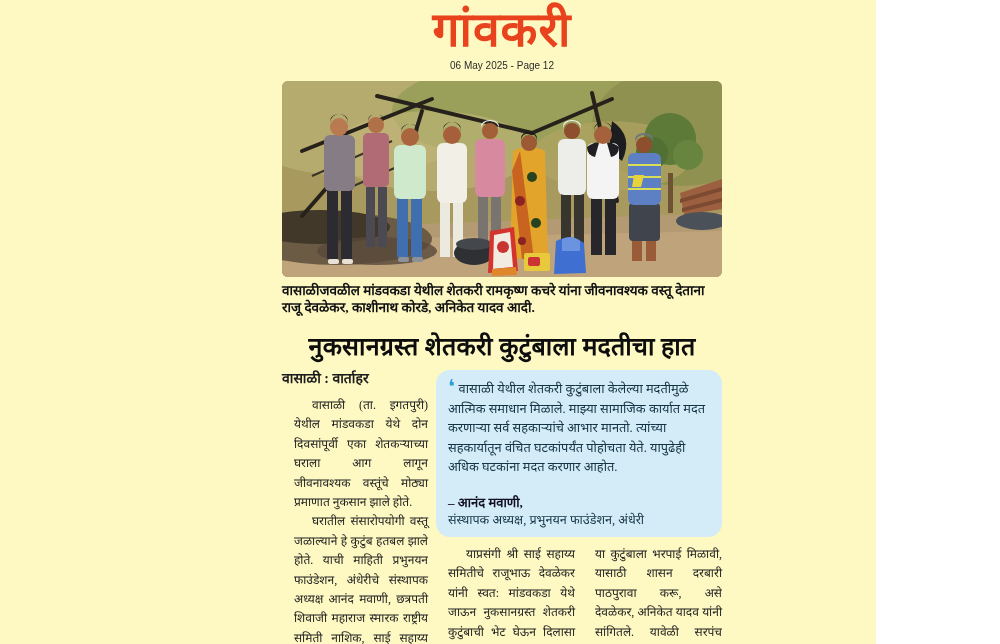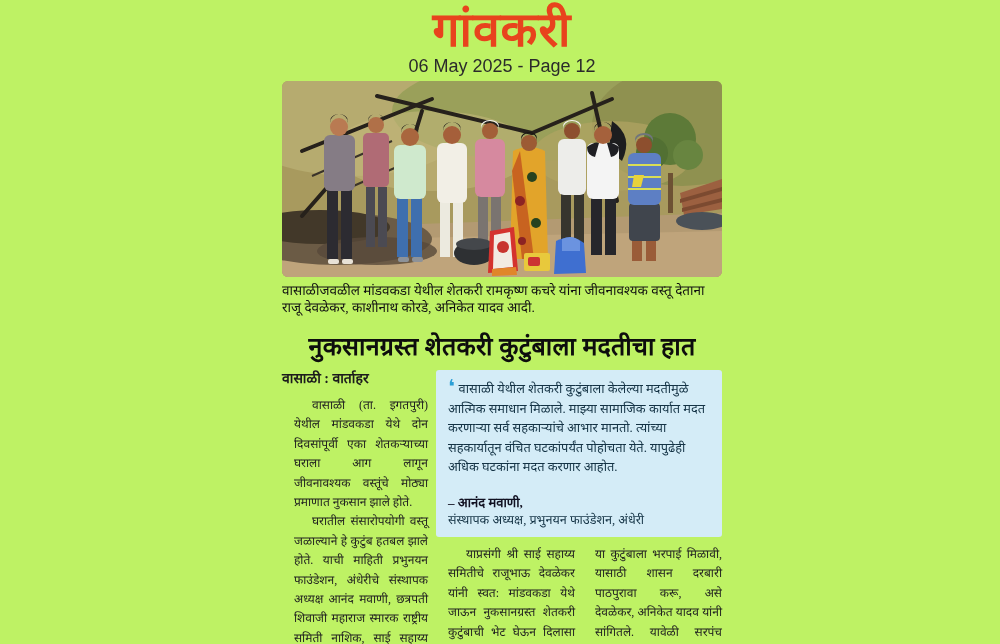--- a/index.html
+++ b/index.html
@@ -1,44 +1,44 @@
 <!DOCTYPE html>
 <html><head>
 <meta charset="utf-8">
 <style>
   * { margin:0; padding:0; box-sizing:border-box; }
   html,body { background:#ffffff; }
   .sheet {
-    position:relative; width:1000px; height:644px;
-    background:#bef264; overflow:hidden;
+    position:relative; width:876px; height:644px;
+    background:#fef9c3; overflow:hidden;
     font-family:"Liberation Serif","DejaVu Sans",serif;
     color:#1c1c1c;
   }
   .content { position:absolute; left:282px; top:0; width:440px; }
 
   .masthead { text-align:center; padding-top:2px; }
   .masthead-title {
     font-size:48px; line-height:56px; font-weight:bold;
     color:#e8431d; letter-spacing:1px;
     font-family:"Liberation Serif","DejaVu Serif",serif;
   }
   .masthead-site {
     font-size:13px; font-weight:bold; color:#2b2b2b; line-height:15px;
     font-family:"Liberation Sans","DejaVu Sans",sans-serif;
   }
   .masthead-date {
-    font-size:18px; color:#2b2b2b; line-height:16px;
+    font-size:10px; color:#2b2b2b; line-height:16px;
     font-family:"Liberation Sans","DejaVu Sans",sans-serif;
   }
 
   .photo-wrap { margin-top:7px; width:440px; height:196px; border-radius:6px; overflow:hidden; }
   .photo-wrap svg { display:block; }
 
   .caption {
-    margin-top:5px; font-size:13.5px; font-weight:normal;
+    margin-top:5px; font-size:13.5px; font-weight:bold;
     line-height:17px; color:#111; text-align:left;
   }
 
   .headline {
     margin-top:16px; text-align:center; font-weight:bold;
     font-size:25px; line-height:30px; color:#0d0d0d;
     letter-spacing:0.2px;
   }
 
   .article-body { margin-top:8px; display:flex; gap:8px; }
@@ -50,21 +50,21 @@
   .dateline { font-size:14px; font-weight:bold; line-height:18px; margin-bottom:8px; }
 
   .body-par {
     font-size:12px; line-height:19.4px; text-align:justify;
     color:#1f1f1f;
     margin-left:12px;
   }
   .body-par.indent { text-indent:18px; }
 
   .quote-box {
-    background:#d4ecf7; border-radius:3px;
+    background:#d4ecf7; border-radius:14px;
     padding:9px 4px 8px 12px; min-height:130px;
   }
   .quote-mark {
     color:#2b9fd6; font-size:19px; line-height:14px;
     font-weight:bold; margin-right:4px;
     font-family:"DejaVu Sans",sans-serif;
   }
   .quote-text { display:inline; font-size:12.8px; line-height:18.6px; color:#143345; }
   .quote-author { font-size:13px; font-weight:bold; line-height:18px; color:#112; margin-top:17px; }
   .quote-author-title { font-size:12.6px; line-height:17px; color:#143345; }

